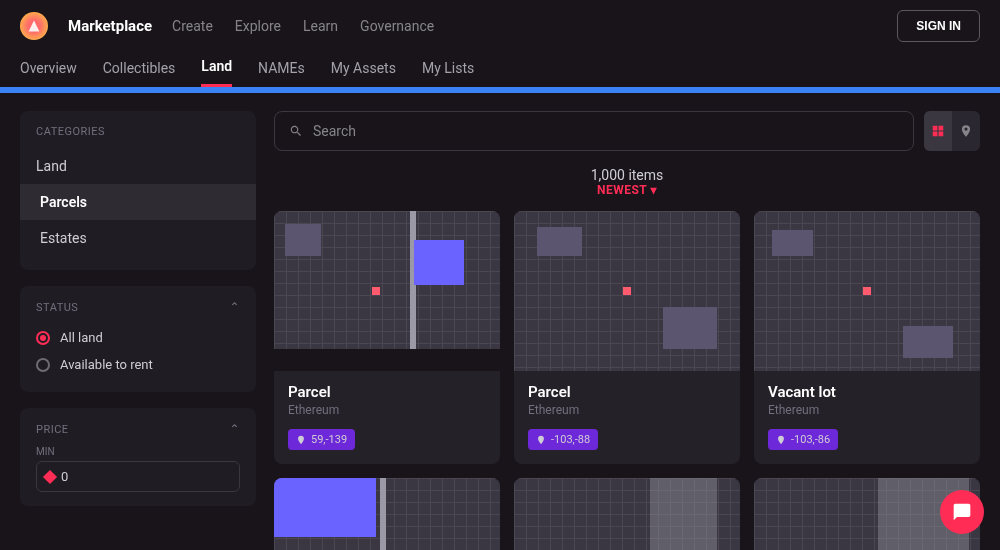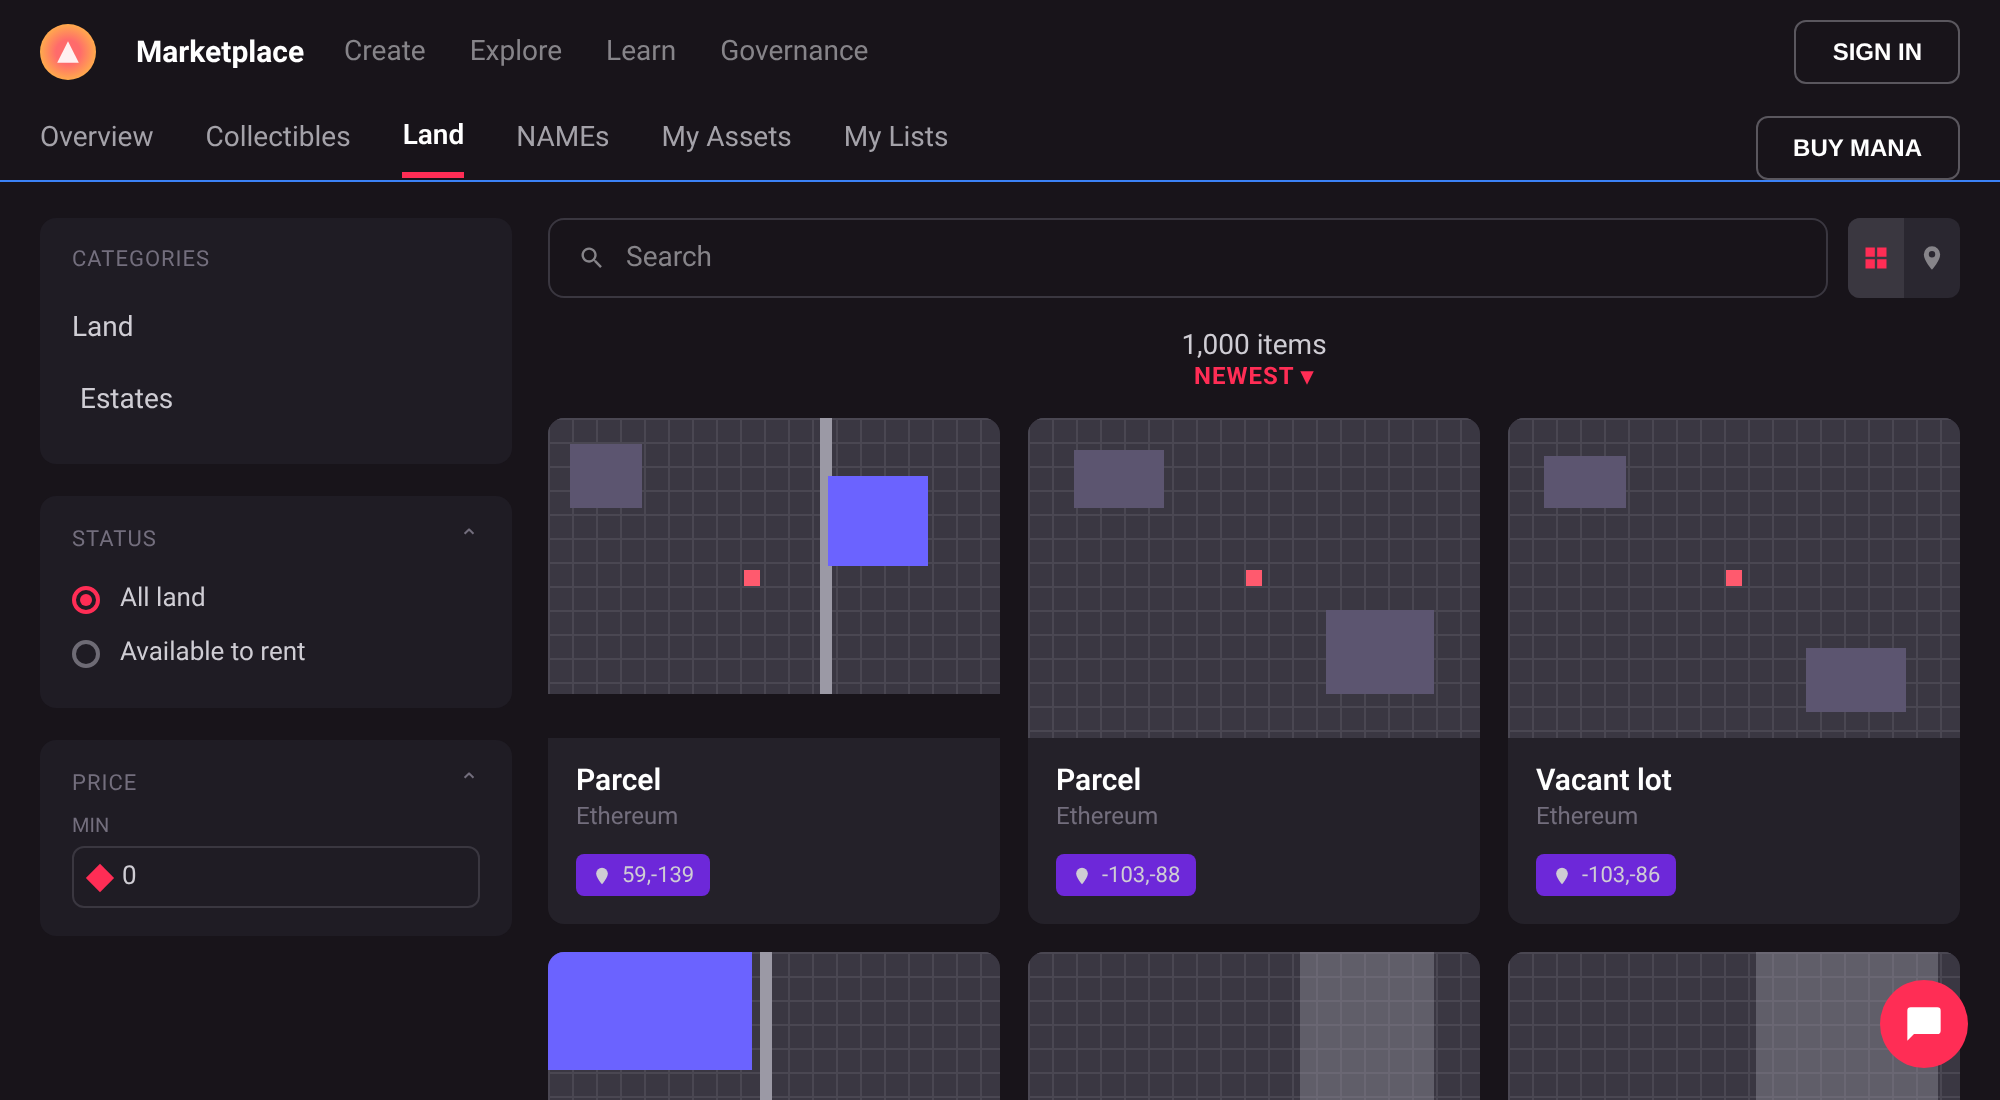--- a/index.html
+++ b/index.html
@@ -46,21 +46,21 @@
   font-weight: 600;
   cursor: pointer;
 }
 .subnav {
   display: flex;
   align-items: center;
   padding: 6px 20px 0;
   gap: 26px;
   font-size: 14px;
   color: #a4a2a9;
-  border-bottom: 1px solid #3b82f6;
+  border-bottom: 6px solid #3b82f6;
 }
 .subnav .tab { padding-bottom: 10px; cursor: pointer; }
 .subnav .tab.active {
   color: #fff;
   font-weight: 600;
   border-bottom: 3px solid #ff2d55;
 }
 .main {
   display: flex;
   padding: 18px 20px;
@@ -239,28 +239,28 @@
 </div>
 
 <div class="subnav">
   <span class="tab">Overview</span>
   <span class="tab">Collectibles</span>
   <span class="tab active">Land</span>
   <span class="tab">NAMEs</span>
   <span class="tab">My Assets</span>
   <span class="tab">My Lists</span>
   <div class="spacer"></div>
-  <button class="btn-outline">BUY MANA</button>
 </div>
 
 <div class="main">
   <aside class="sidebar">
     <div class="panel">
       <div class="panel-title">CATEGORIES</div>
       <div class="cat-item">Land</div>
+      <div class="cat-item sub active">Parcels</div>
       <div class="cat-item sub">Estates</div>
     </div>
     <div class="panel">
       <div class="panel-title">
         <span>STATUS</span>
         <span class="chev">⌃</span>
       </div>
       <div class="radio-row">
         <span class="radio on"></span>
         <span>All land</span>

